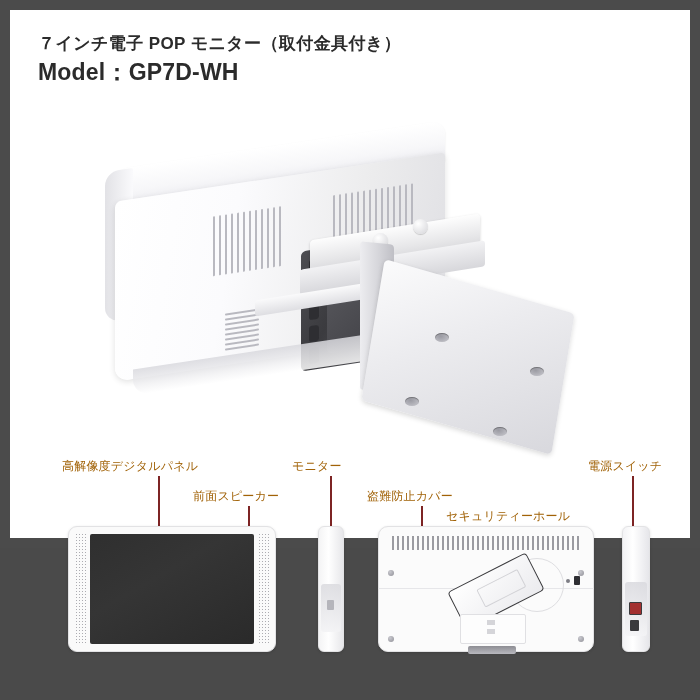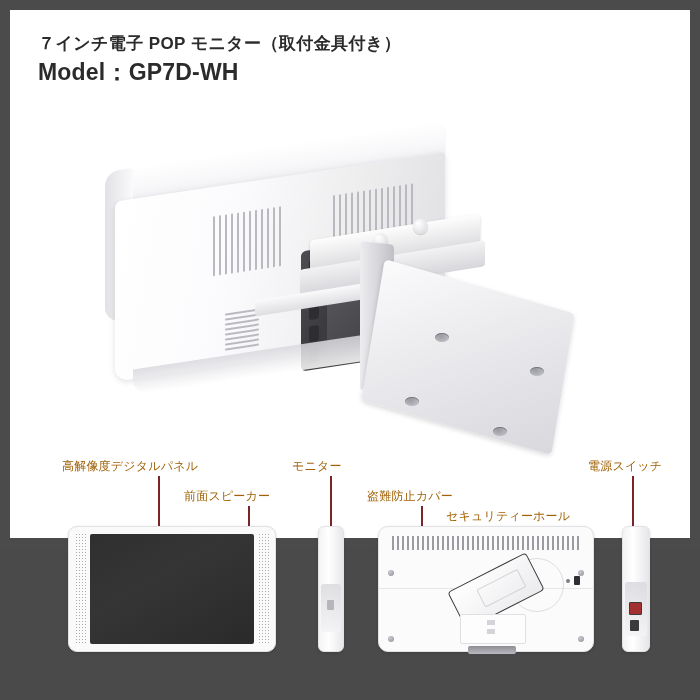--- a/index.html
+++ b/index.html
@@ -321,21 +321,21 @@
     <div class="brk-base"></div>
     <div class="brk-hole" style="left:330px;top:218px;"></div>
     <div class="brk-hole" style="left:425px;top:252px;"></div>
     <div class="brk-hole" style="left:300px;top:282px;"></div>
     <div class="brk-hole" style="left:388px;top:312px;"></div>
   </div>
 
   <div class="label" style="left:52px;top:448px;">高解像度デジタルパネル</div>
   <div class="lead v" style="left:148px;top:466px;height:63px;"></div>
 
-  <div class="label" style="left:174px;top:478px;">前面スピーカー</div>
+  <div class="label" style="left:183px;top:478px;">前面スピーカー</div>
   <div class="lead v" style="left:238px;top:496px;height:47px;"></div>
   <div class="lead h" style="left:238px;top:542px;width:22px;"></div>
 
   <div class="label" style="left:282px;top:448px;">モニター</div>
   <div class="lead v" style="left:320px;top:466px;height:113px;"></div>
 
   <div class="label" style="left:357px;top:478px;">盗難防止カバー</div>
   <div class="lead v" style="left:411px;top:496px;height:123px;"></div>
   <div class="lead h" style="left:411px;top:618px;width:56px;"></div>
 

